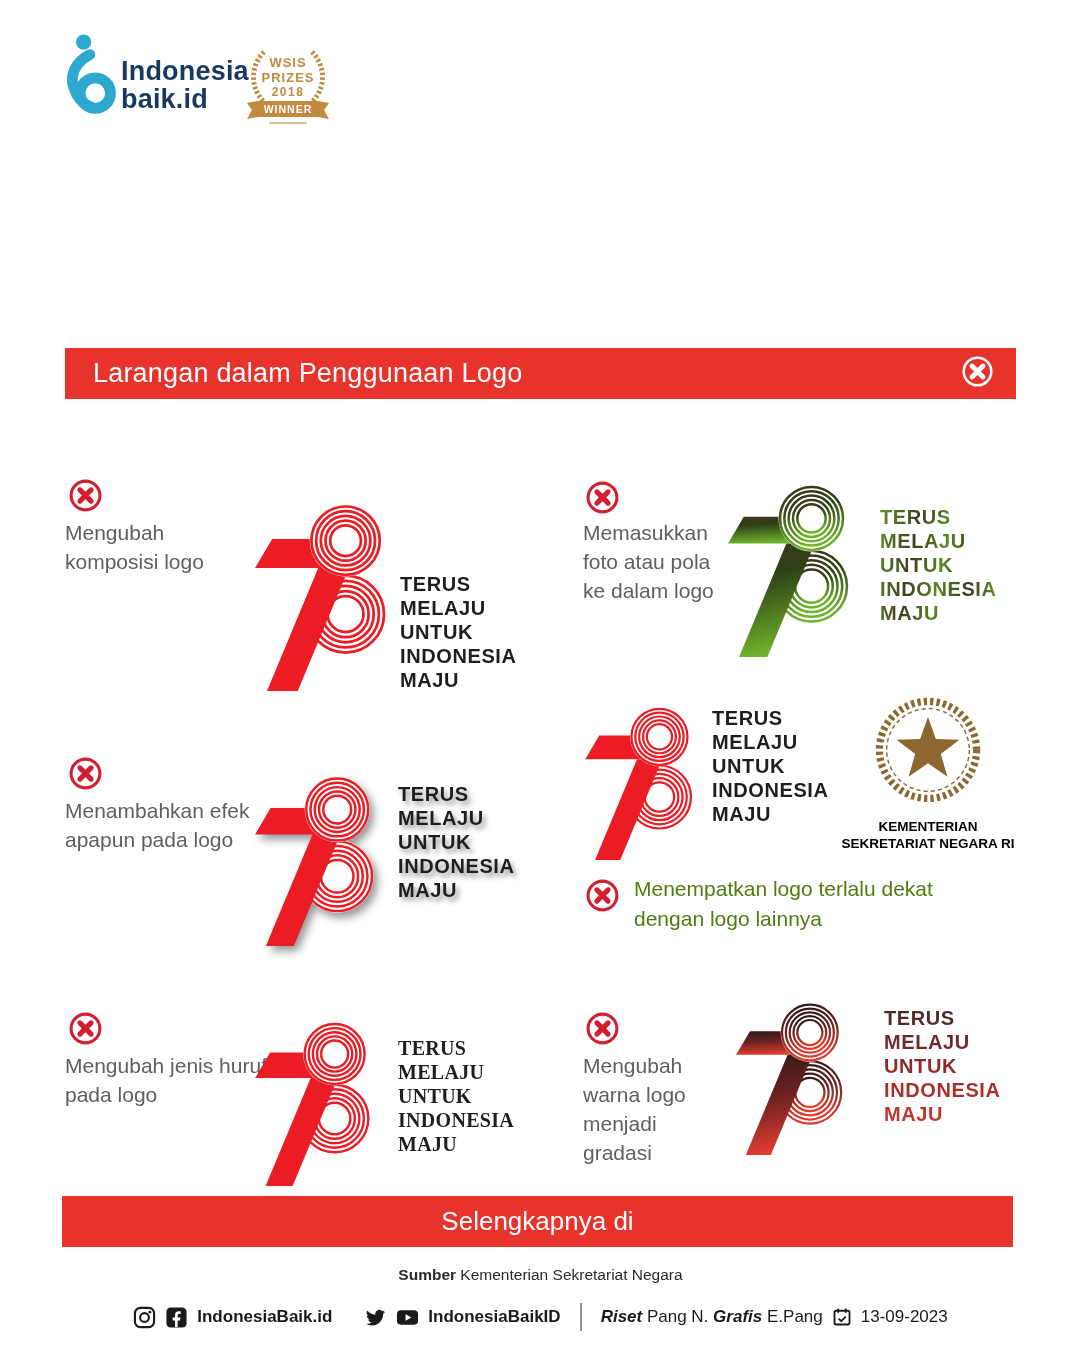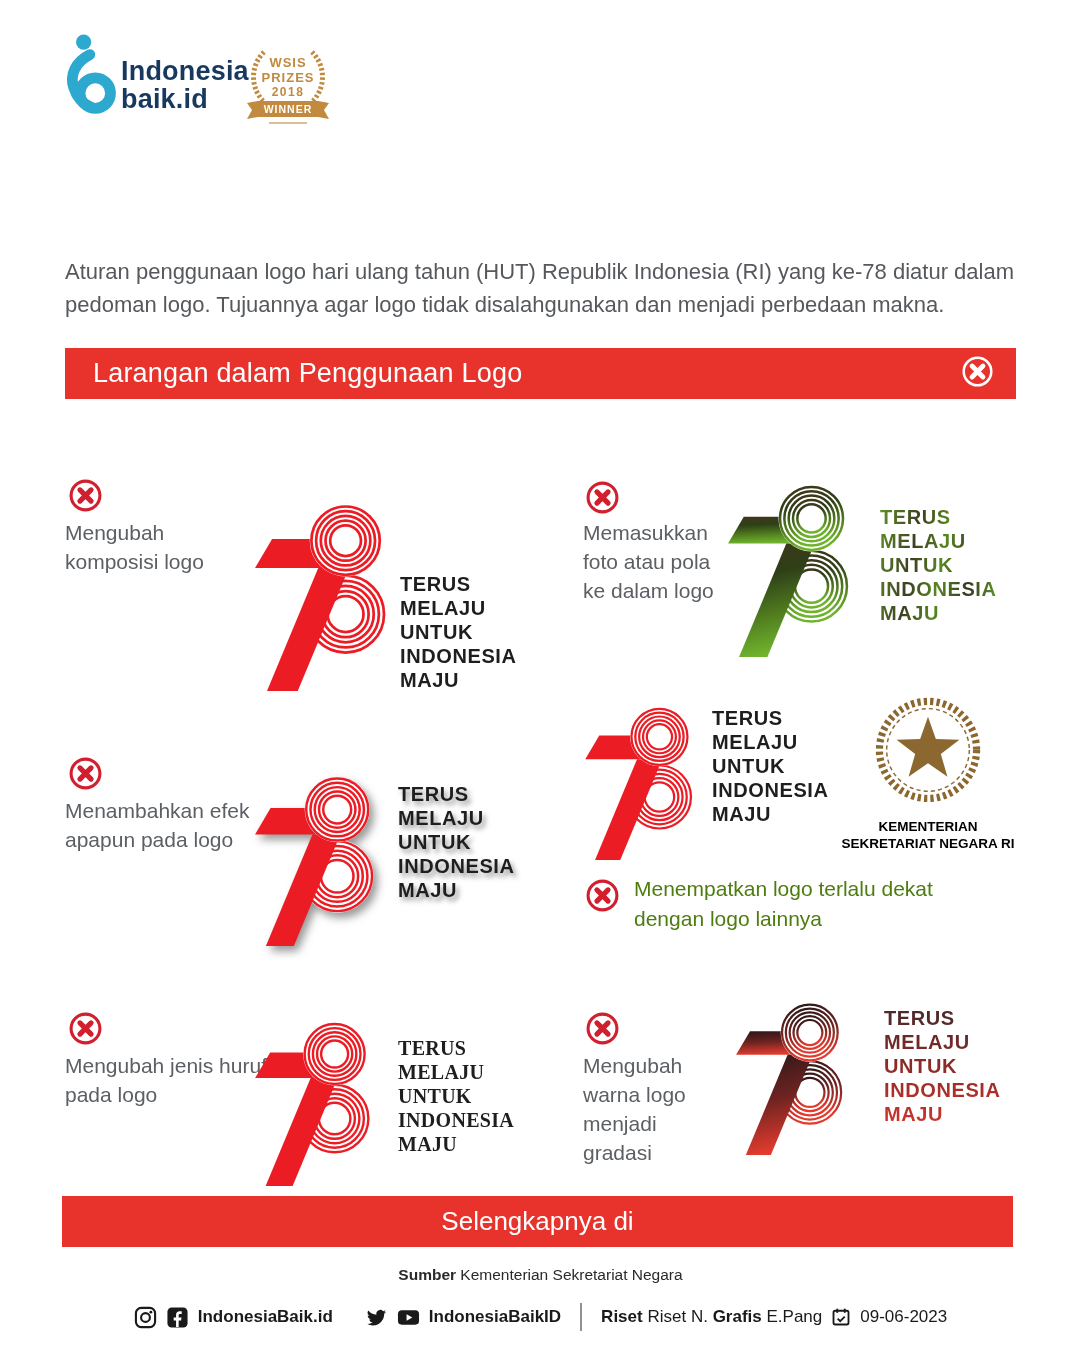--- a/index.html
+++ b/index.html
@@ -42,21 +42,21 @@
   
   .emblem-label{font-size:13.5px;font-weight:700;color:#000000;line-height:17px;text-align:center;}
 
   
   .source{width:1081px;text-align:center;font-size:15.5px;color:#2A2A2A;}
   .source b{font-weight:700;}
   .footer{width:1081px;display:flex;justify-content:center;align-items:center;gap:9px;font-size:17px;color:#1A1A1A;}
   .footer .handle{font-weight:600;color:#1A1A1A;text-decoration:none;}
   .footer .gap{width:14px;}
   .vdiv{width:2px;height:28px;background:#8E9296;margin:0 10px;}
-  .credits b{font-weight:700;}
+  .credits b{font-weight:700;font-style:italic;}
   .fic{width:23px;height:23px;display:block;}
 </style>
 </head>
 <body>
 
 <div class="page">
 
   <div class="abs" style="left:62px;top:34px;width:54px;height:86px;">
     <svg xmlns="http://www.w3.org/2000/svg" viewBox="0 0 60 96" width="54" height="86">
       <circle cx="24" cy="9" r="8.5" fill="#2DA8CE"></circle>
@@ -77,21 +77,20 @@
       <text x="41" y="42" text-anchor="middle" font-family="Liberation Sans,sans-serif" font-size="13" font-weight="bold" letter-spacing="1" fill="#C18A3E">PRIZES</text>
       <text x="41" y="56" text-anchor="middle" font-family="Liberation Sans,sans-serif" font-size="12" font-weight="bold" letter-spacing="1.5" fill="#C18A3E">2018</text>
       <polygon points="0,63 11,61 11,77 0,79 5,70" fill="#C18A3E"></polygon>
       <polygon points="82,63 71,61 71,77 82,79 77,70" fill="#C18A3E"></polygon>
       <rect x="10" y="61" width="62" height="16" fill="#C18A3E"></rect>
       <text x="41" y="73" text-anchor="middle" font-family="Liberation Sans,sans-serif" font-size="10.5" font-weight="bold" letter-spacing="1" fill="#ffffff">WINNER</text>
       <line x1="22" y1="83" x2="60" y2="83" stroke="#C18A3E" stroke-width="2" opacity=".55"></line>
     </svg>
   </div>
 
-  <div class="abs intro" style="left:65px;top:255px;">Aturan penggunaan logo hari ulang tahun (HUT) Republik Indonesia (RI) yang ke-78 diatur dalam pedoman logo. Tujuannya agar logo tidak disalahgunakan dan menjadi perbedaan makna.</div>
 
   <div class="abs banner b1" style="left:65px;top:348px;">
     <span class="banner-title">Larangan dalam Penggunaan Logo</span>
     <span>
       <svg xmlns="http://www.w3.org/2000/svg" viewBox="0 0 34 34" width="33" height="33">
         <circle cx="17" cy="17" r="14.2" fill="none" stroke="#ffffff" stroke-width="2.6"></circle>
         <path d="M11.4 11.4 L22.6 22.6 M22.6 11.4 L11.4 22.6" stroke="#ffffff" stroke-width="5" stroke-linecap="round"></path>
       </svg>
     </span>
   </div>
@@ -357,28 +356,28 @@
     <span>
       <svg class="fic" xmlns="http://www.w3.org/2000/svg" viewBox="0 0 24 24">
         <rect x="1" y="4.5" width="22" height="15" rx="4" fill="#1A1A1A"></rect>
         <polygon points="10,8.5 16,12 10,15.5" fill="#ffffff"></polygon>
       </svg>
     </span>
     <a class="handle" href="#">IndonesiaBaikID</a>
     <span class="vdiv"></span>
     <span class="credits">
       <b>Riset</b>
-      <span>Riset N.</span>
+      <span>Pang N.</span>
       <b>Grafis</b>
       <span>E.Pang</span>
     </span>
     <span>
       <svg class="fic" xmlns="http://www.w3.org/2000/svg" viewBox="0 0 24 24" style="width:20px;height:20px;">
         <rect x="3" y="4.5" width="18" height="16.5" rx="2" fill="none" stroke="#1A1A1A" stroke-width="2.2"></rect>
         <line x1="7.5" y1="2" x2="7.5" y2="7" stroke="#1A1A1A" stroke-width="2.2"></line>
         <line x1="16.5" y1="2" x2="16.5" y2="7" stroke="#1A1A1A" stroke-width="2.2"></line>
         <path d="M8 14 l3 3 5.5-5.5" fill="none" stroke="#1A1A1A" stroke-width="2.2"></path>
       </svg>
     </span>
-    <span>09-06-2023</span>
+    <span>13-09-2023</span>
   </div>
 
 </div>
 
 </body></html>

